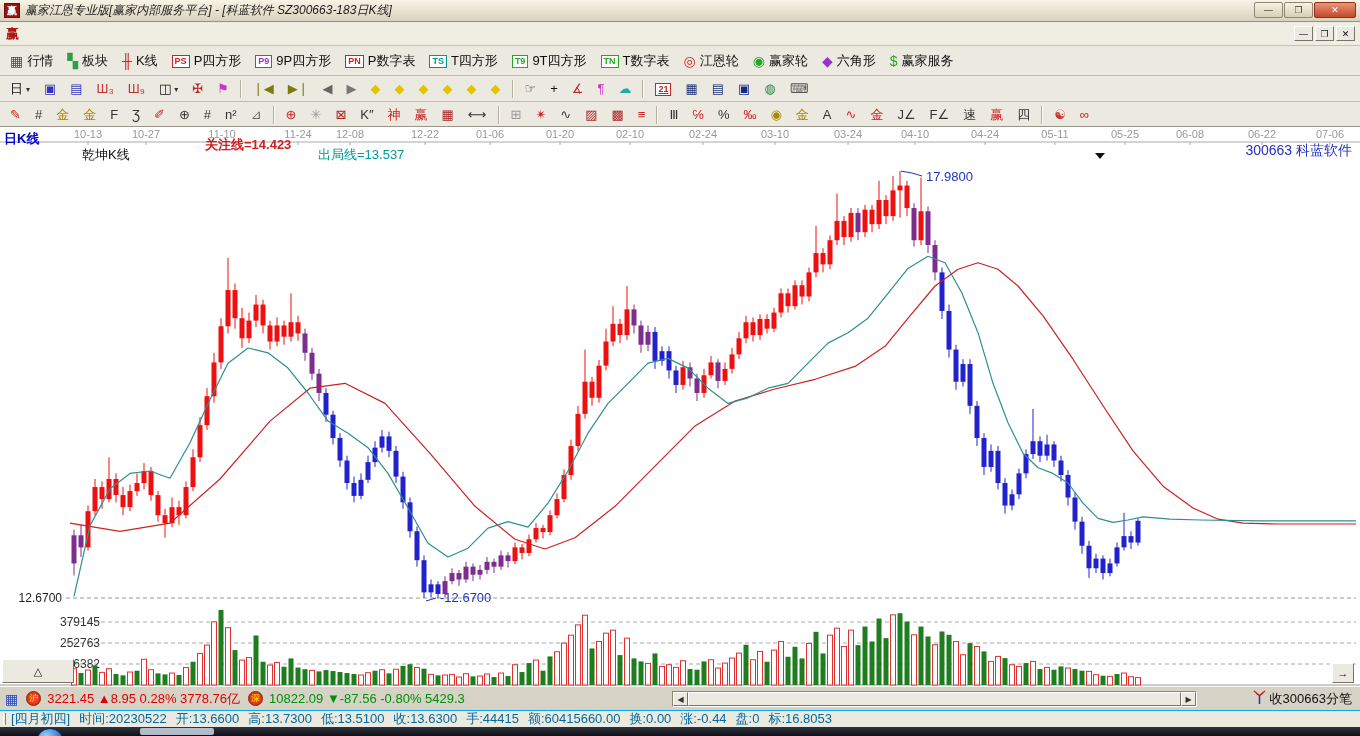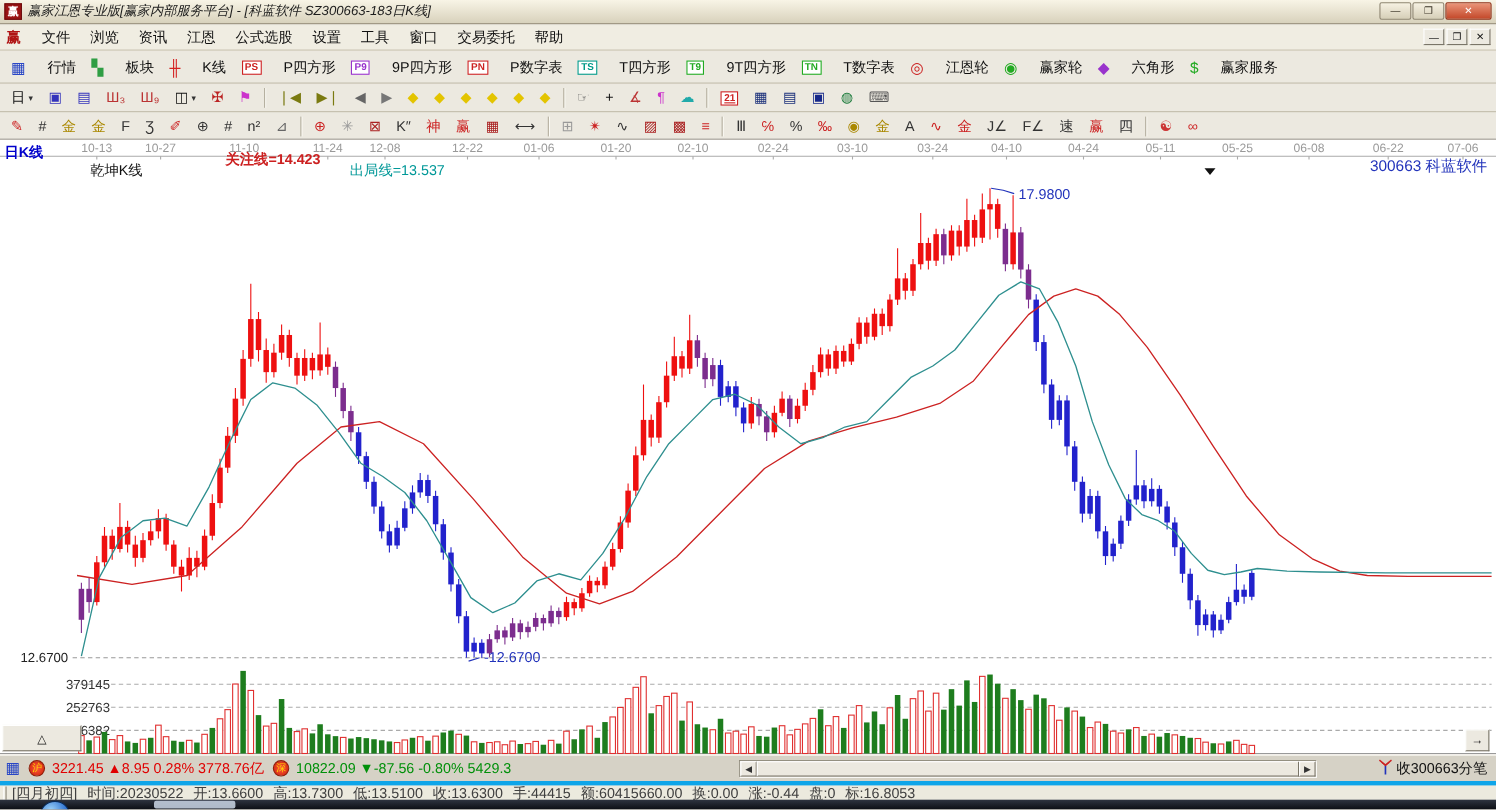--- a/index.html
+++ b/index.html
@@ -31,21 +31,21 @@
 
   
   .toolbar { position:absolute; left:0; width:1360px; background:#ece9e0; display:flex; align-items:center;
     border-bottom:1px solid #c2bdab; padding-left:3px; }
   #toolbar1 { top:47px; height:29px; }
   #toolbar2 { top:77px; height:25px; }
   #toolbar3 { top:103px; height:25px; }
   .tbtn { display:inline-flex; align-items:center; padding:1px 5px; margin:0 1px; border:1px solid transparent; cursor:default; }
   .glyph { font-size:14px; line-height:16px; }
   #toolbar2 .glyph, #toolbar3 .glyph { font-size:13px; }
-  .tlabel { font-size:13px; color:#111; margin-left:20px; }
+  .tlabel { font-size:13px; color:#111; margin-left:4px; }
   .badge { font-size:9px; font-weight:bold; border:1px solid; padding:0 2px; line-height:11px; background:#fff; }
   .dd { font-size:8px; color:#333; margin-left:3px; }
   .tsep { width:2px; height:18px; margin:0 4px; border-left:1px solid #b5b0a0; border-right:1px solid #fbfaf4; }
 
   
   .chartarea { position:absolute; left:0; top:126px; width:1360px; height:560px; background:#ffffff; border-top:1px solid #9a958a; }
   .chartarea .hdr { position:absolute; font-size:13px; }
   #pane-label    { left:4px;  top:3px;  color:#0000cc; font-weight:bold; }
   #subtitle      { left:82px; top:19px; color:#111; }
   #attention     { left:205px;top:9px; color:#cc2020;font-weight:bold; }
@@ -68,21 +68,21 @@
   .hsb { position:absolute; left:672px; top:4px; width:525px; height:16px; background:#f2f0e8;
     border:1px solid; border-color:#8a8576 #fff #fff #8a8576; display:flex; }
   .hsb .arr { width:15px; height:14px; background:#ece9e0; border:1px solid; border-color:#fff #7a7568 #7a7568 #fff;
     font-size:8px; display:flex; align-items:center; justify-content:center; color:#333; }
   .hsb .thumb { flex:1; margin:0; background:#ece9e0; border:1px solid; border-color:#fff #7a7568 #7a7568 #fff; }
   .ticker { position:absolute; right:8px; display:flex; align-items:flex-start; color:#111; }
   .ticker svg { margin-right:4px; }
 
   
   .infobar { position:absolute; left:0; top:710px; width:1360px; height:17px; background:#eceade;
-    border-top:4px solid #0ea5e9; display:flex; align-items:center; font-size:13px; color:#404040; }
+    border-top:1px solid #0ea5e9; display:flex; align-items:center; font-size:13px; color:#0369a1; }
   .grip { width:3px; height:12px; border-left:1px solid #fff; border-right:1px solid #8a8576; margin:0 5px 0 3px; }
   .field { margin-right:9px; white-space:nowrap; }
 
   
   .taskbar { position:absolute; left:0; top:727px; width:1360px; height:9px;
     background:linear-gradient(#2e3440,#0c0e14); overflow:hidden; }
   .orb { position:absolute; left:36px; top:1px; width:28px; height:28px; border-radius:50%;
     background:radial-gradient(circle at 35% 30%,#9fd4f8,#2a6fd0 60%,#123a7a); border:1px solid #0a2later; }
   .orb { border:1px solid #0a2a55; }
   .task-btn { position:absolute; left:140px; top:1px; width:74px; height:7px; background:rgba(205,216,232,.85); border-radius:2px; }
@@ -97,32 +97,20 @@
     <span class="title-text">赢家江恩专业版[赢家内部服务平台] - [科蓝软件  SZ300663-183日K线]</span>
     <div class="win-btns">
       <div class="win-btn">—</div>
       <div class="win-btn">❐</div>
       <div class="win-btn close">✕</div>
     </div>
   </div>
 
   <div class="menubar">
     <span class="menu-logo">赢</span>
-    <div id="menu-items" style="display:flex;">
-        <span class="menu-item">文件</span>
-        <span class="menu-item">浏览</span>
-        <span class="menu-item">资讯</span>
-        <span class="menu-item">江恩</span>
-        <span class="menu-item">公式选股</span>
-        <span class="menu-item">设置</span>
-        <span class="menu-item">工具</span>
-        <span class="menu-item">窗口</span>
-        <span class="menu-item">交易委托</span>
-        <span class="menu-item">帮助</span>
-      </div>
     <div class="mdi-btns">
       <div class="mdi-btn">—</div>
       <div class="mdi-btn">❐</div>
       <div class="mdi-btn">✕</div>
     </div>
   </div>
 
   <div id="toolbar1" class="toolbar">
       <div class="tbtn">
         <span class="glyph" style="color: rgb(41, 70, 198);">▦</span>

